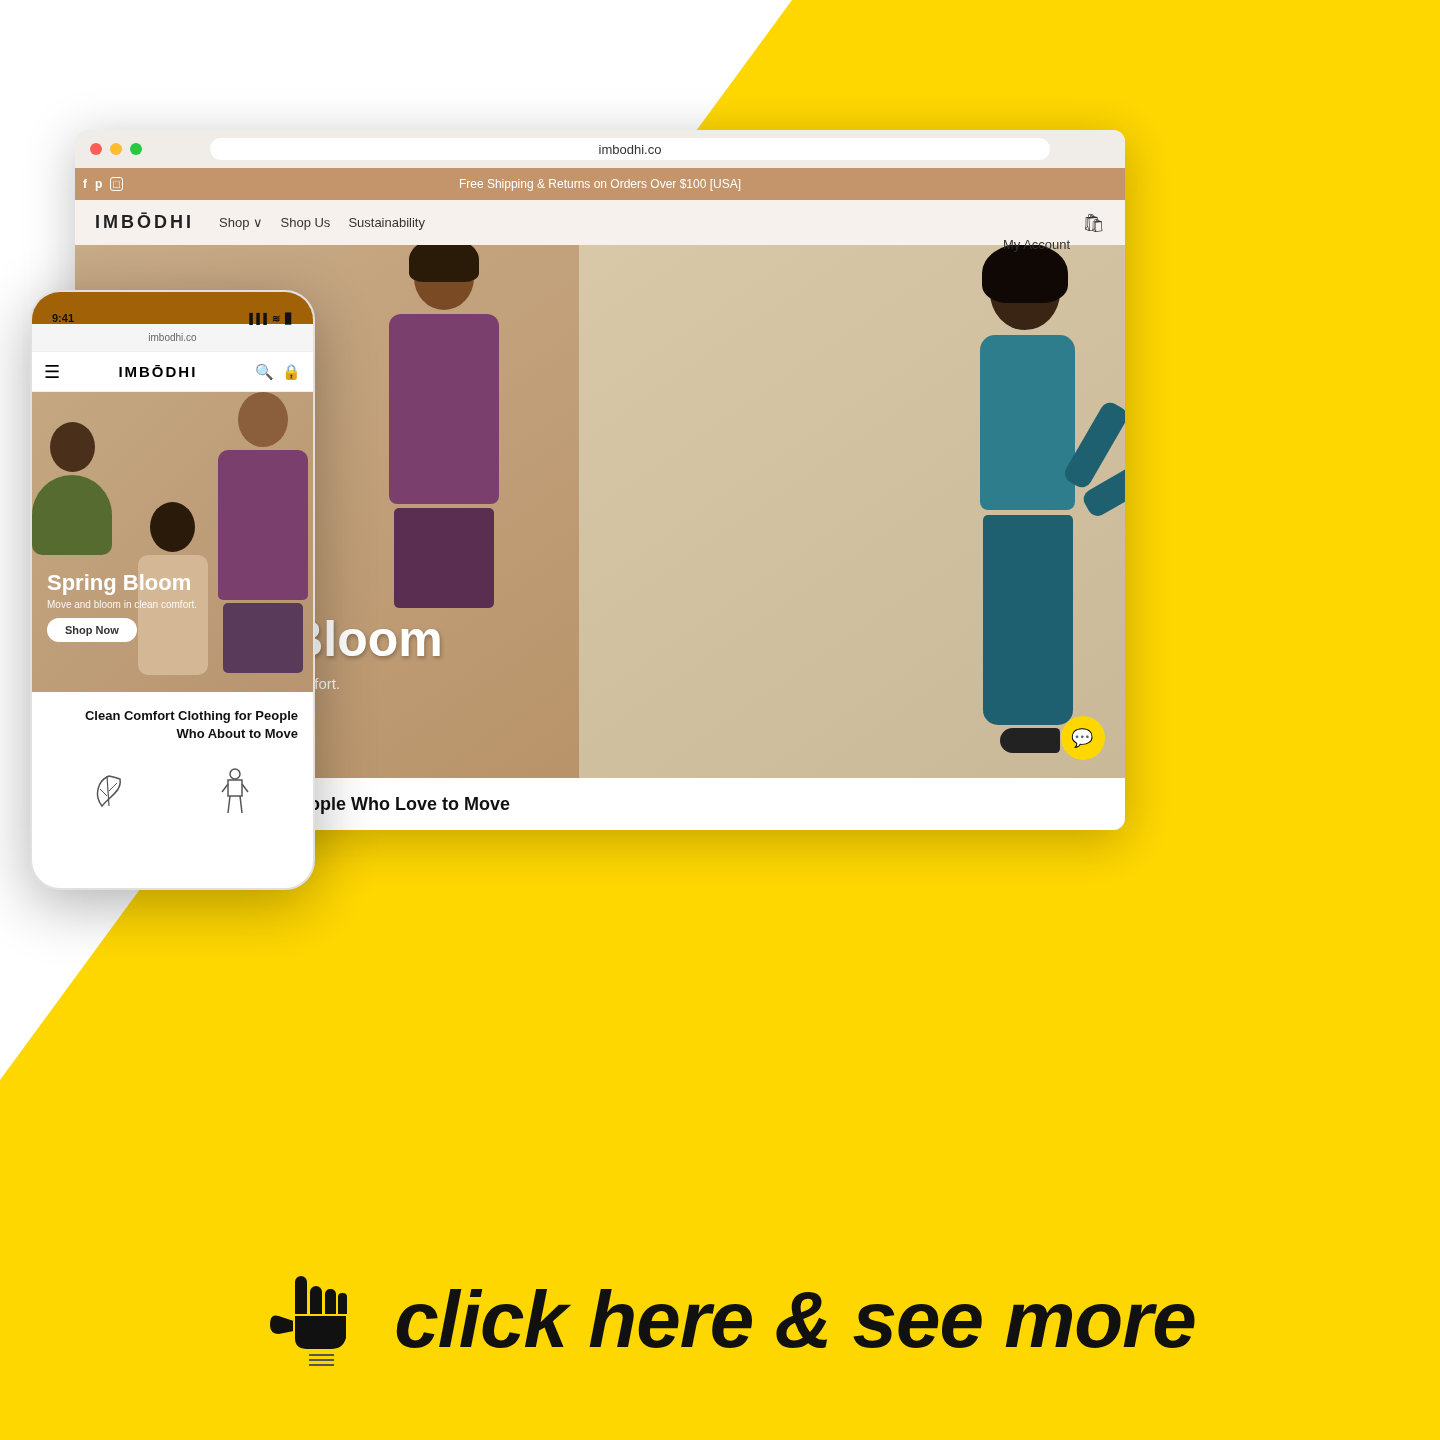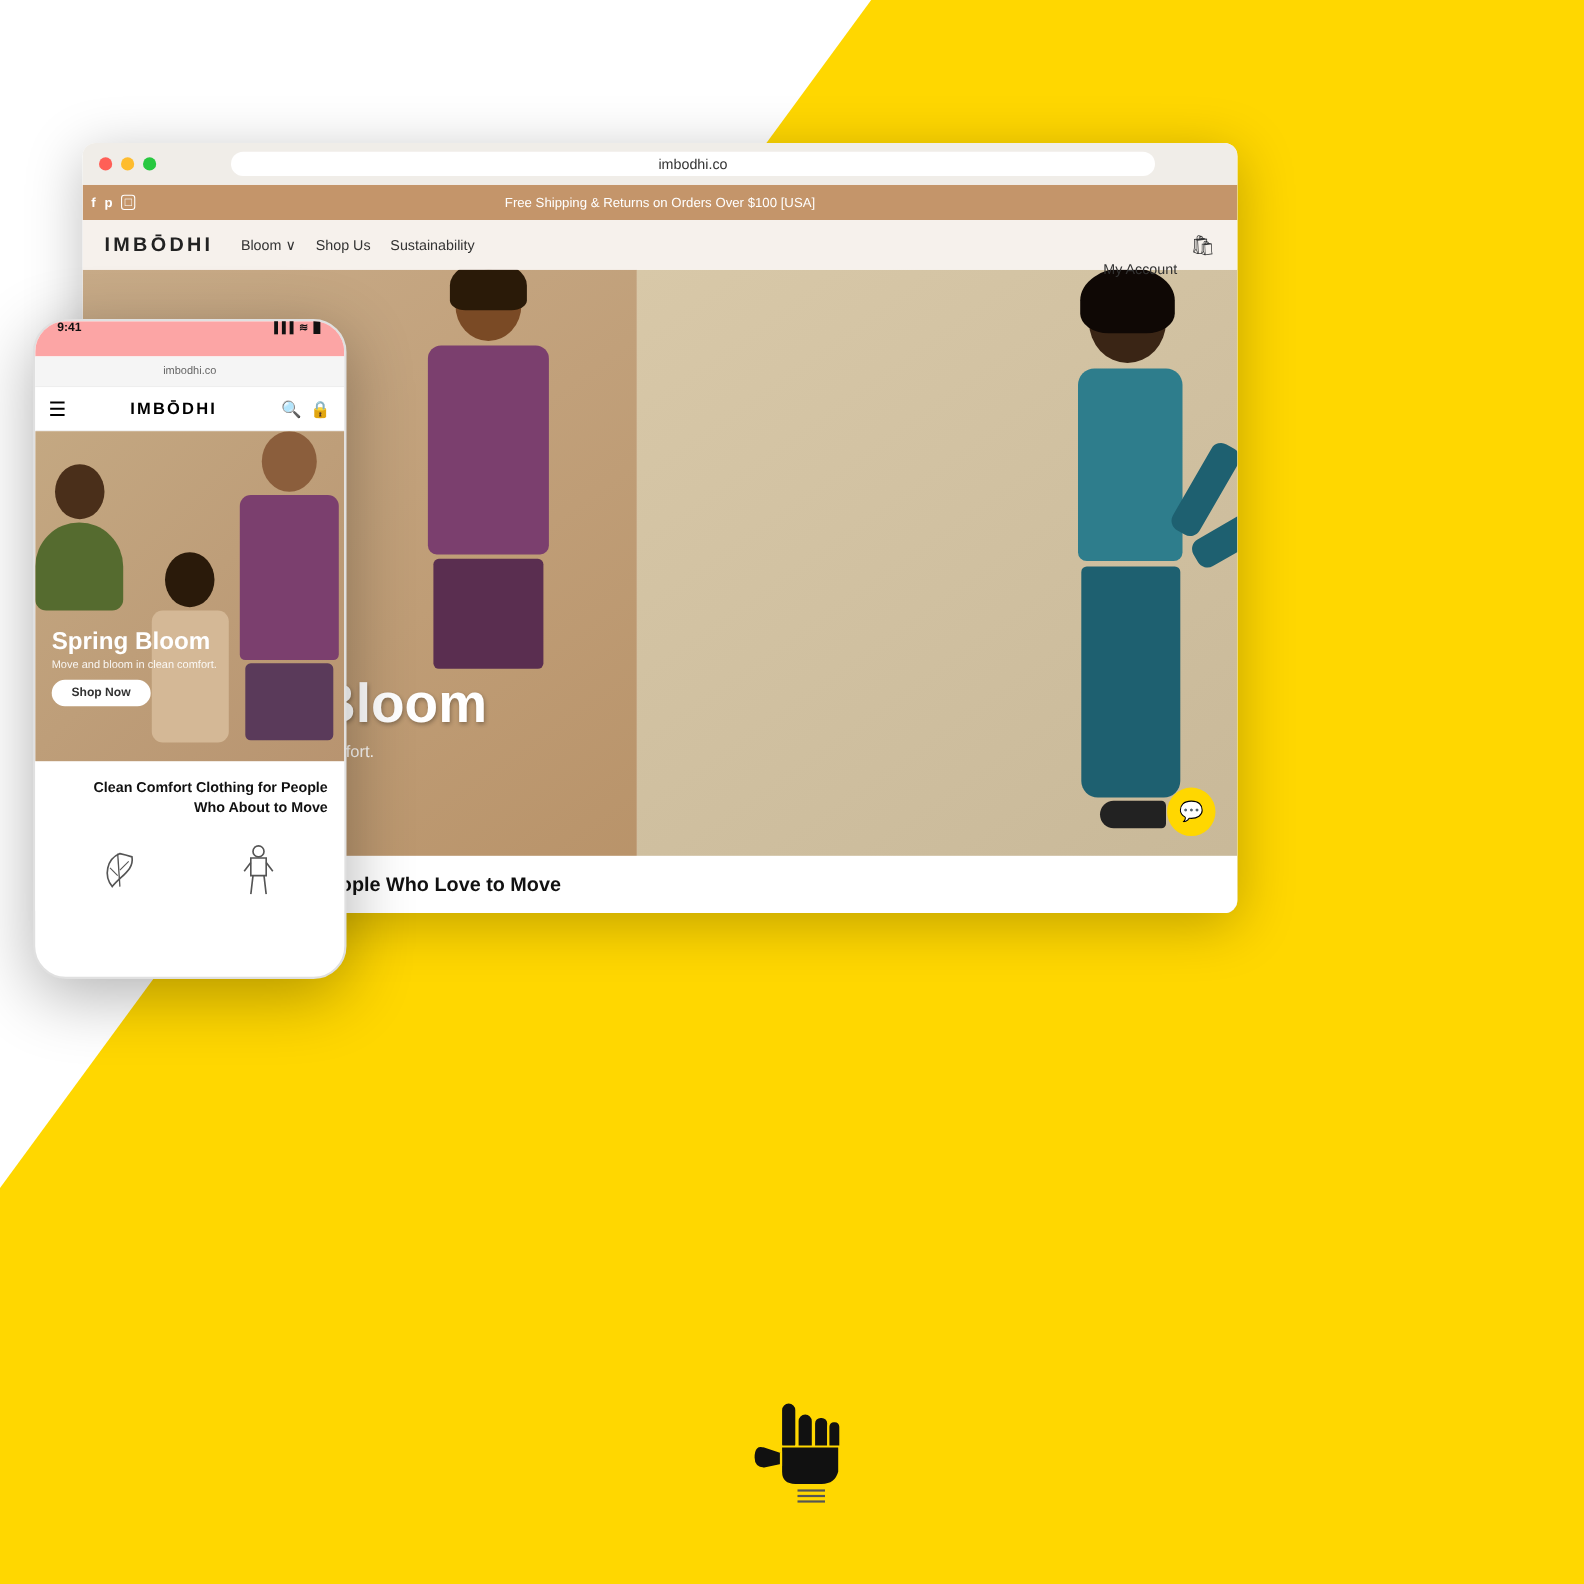--- a/index.html
+++ b/index.html
@@ -99,23 +99,23 @@
       background: white;
       border-radius: 30px;
       box-shadow: 0 15px 60px rgba(0,0,0,0.3);
       overflow: hidden;
       z-index: 10;
       border: 2px solid #e0e0e0;
     }
 
     .mobile-status-bar {
       height: 32px;
-      background: #fca5a5;
-      display: flex;
-      align-items: flex-start;
+      background: #a16207;
+      display: flex;
+      align-items: flex-end;
       padding: 0 20px;
       font-size: 11px;
       font-weight: 600;
       color: #111;
       justify-content: space-between;
     }
 
     .mobile-status-right {
       display: flex;
       gap: 5px;
@@ -304,21 +304,21 @@
           </div>
           <div style="position:absolute; top:0; left:8px; height:32px; display:flex; align-items:center; gap:8px;">
             <span style="font-size:12px; color:white; font-weight:700;">f</span>
             <span style="font-size:12px; color:white; font-weight:700;">p</span>
             <span style="font-size:11px; color:white; font-weight:700; border:1.5px solid white; border-radius:3px; padding:0 2px;">□</span>
           </div>
         </div>
 
         <div style="position:absolute; top:32px; left:0; right:0; height:45px; background:rgba(245,240,235,0.95); display:flex; align-items:center; padding:0 20px; z-index:5;">
           <span style="font-size:18px; font-weight:900; letter-spacing:3px; color:#222; margin-right:25px;">IMBŌDHI</span>
-          <span style="font-size:13px; color:#333; margin-right:18px; cursor:pointer;">Bloom ∨</span>
+          <span style="font-size:13px; color:#333; margin-right:18px; cursor:pointer;">Shop ∨</span>
           <span style="font-size:13px; color:#333; margin-right:18px; cursor:pointer;">Shop Us</span>
           <span style="font-size:13px; color:#333; cursor:pointer;">Sustainability</span>
           <div style="margin-left:auto; display:flex; align-items:center; gap:12px;">
             <span style="font-size:13px; color:#333; cursor:pointer;margin-top:44px;">My Account</span>
             <span style="font-size:18px; color:#333;">🛍</span>
           </div>
         </div>
 
         <div style="position:absolute; top:77px; left:0; right:0; bottom:0; display:flex; overflow:hidden;">
 
@@ -471,16 +471,17 @@
 
             <path d="M35 50 L20 45 Q10 42 10 55 Q10 65 20 65 L35 62 Z" fill="#111" stroke="#FFD700" stroke-width="2"></path>
 
             <line x1="50" y1="85" x2="75" y2="85" stroke="#555" stroke-width="2"></line>
             <line x1="50" y1="90" x2="75" y2="90" stroke="#555" stroke-width="2"></line>
             <line x1="50" y1="95" x2="75" y2="95" stroke="#555" stroke-width="2"></line>
           </g>
         </svg>
       </div>
 
+      <div style="font-size:80px; font-weight:900; color:#111; font-style:italic; letter-spacing:-1px; line-height:1;">click here &amp; see more</div>
     </div>
 
   </div>
 </div>
 
 </body></html>

